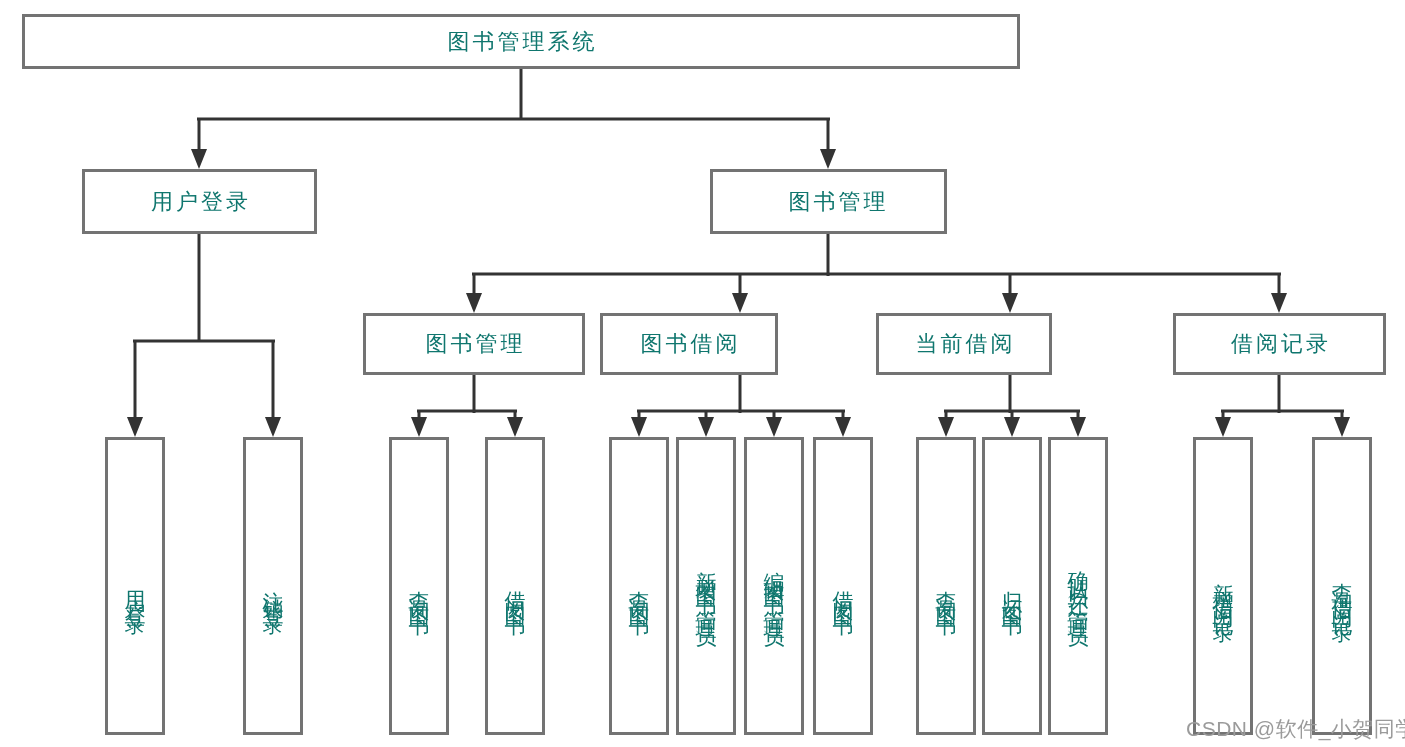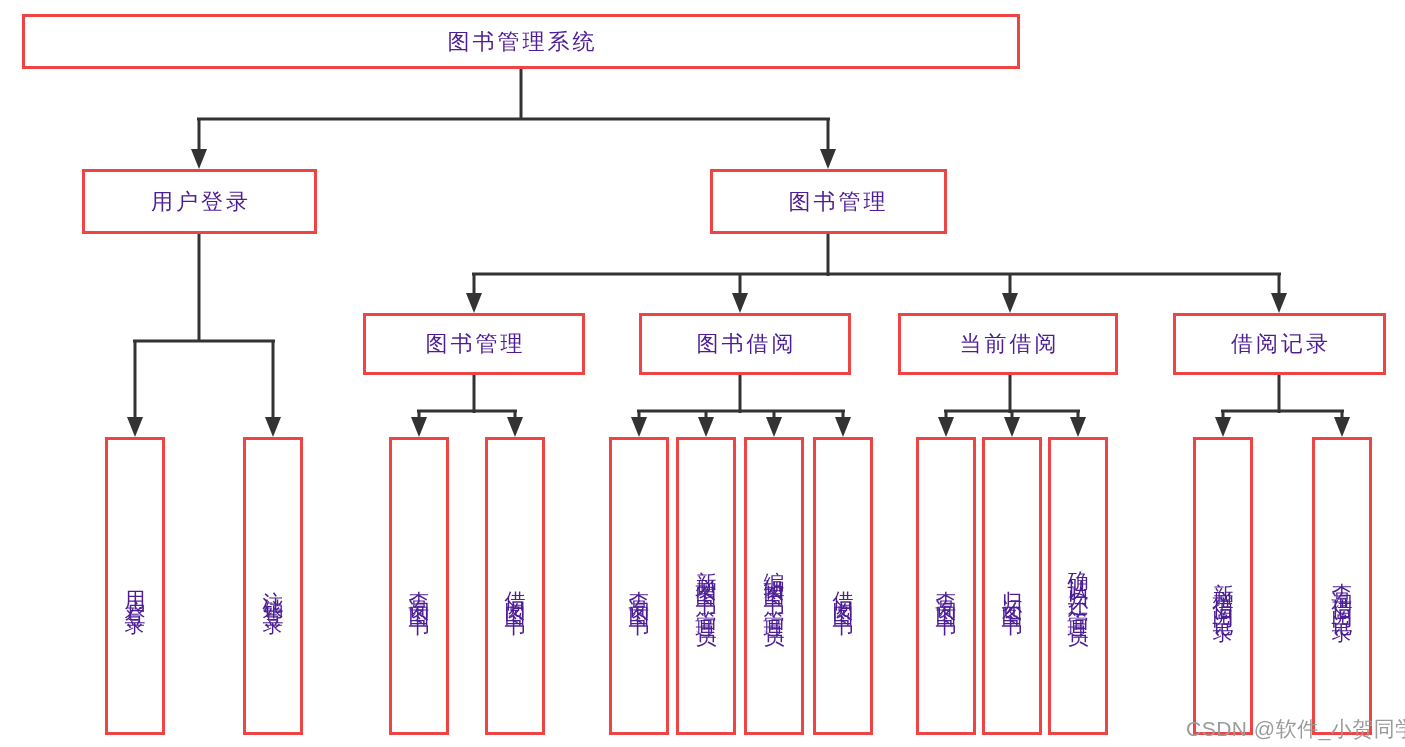--- a/index.html
+++ b/index.html
@@ -15,26 +15,26 @@
   .connectors {
     position: absolute;
     left: 0; top: 0;
     width: 1405px; height: 747px;
   }
   .connectors .cl { stroke: #333333; stroke-width: 3; fill: none; }
   .connectors .ar { fill: #333333; stroke: none; }
   .box {
     position: absolute;
     box-sizing: border-box;
-    border: 3px solid #ef4444;
+    border: 3px solid #737373;
     background: #ffffff;
     display: flex;
     align-items: center;
     justify-content: center;
-    color: #4c1d95;
+    color: #0f766e;
     white-space: nowrap;
   }
   .box.h {
     font-size: 22px;
     letter-spacing: 3px;
     padding-left: 3px; 
   }
   .box.v {
     writing-mode: vertical-rl;
     text-orientation: mixed;
@@ -119,22 +119,22 @@
     <line class="cl" x1="1342" y1="411" x2="1342" y2="419"></line>
     <polygon class="ar" points="1334,417 1350,417 1342,437"></polygon>
   </svg>
 
   <div class="box h" style="left:22px; top:14px; width:998px; height:55px;">图书管理系统</div>
 
   <div class="box h" style="left:82px; top:169px; width:235px; height:65px;">用户登录</div>
   <div class="box h" style="left:710px; top:169px; width:237px; height:65px;padding-left:20px;">图书管理</div>
 
   <div class="box h" style="left:363px; top:313px; width:222px; height:62px;">图书管理</div>
-  <div class="box h" style="left:639px; top:313px; width:212px; height:62px;text-align:right;">图书借阅</div>
-  <div class="box h" style="left:898px; top:313px; width:220px; height:62px;">当前借阅</div>
+  <div class="box h" style="left:600px; top:313px; width:178px; height:62px;text-align:right;">图书借阅</div>
+  <div class="box h" style="left:876px; top:313px; width:176px; height:62px;">当前借阅</div>
   <div class="box h" style="left:1173px; top:313px; width:213px; height:62px;">借阅记录</div>
 
   <div class="box v" style="left:105px; top:437px; width:60px; height:298px;">用户登录</div>
   <div class="box v" style="left:243px; top:437px; width:60px; height:298px;">注销登录</div>
 
   <div class="box v" style="left:389px; top:437px; width:60px; height:298px;">查询图书</div>
   <div class="box v" style="left:485px; top:437px; width:60px; height:298px;">借阅图书</div>
 
   <div class="box v" style="left:609px; top:437px; width:60px; height:298px;">查询图书</div>
   <div class="box v" style="left:676px; top:437px; width:60px; height:298px;">新增图书（管理员）</div>

